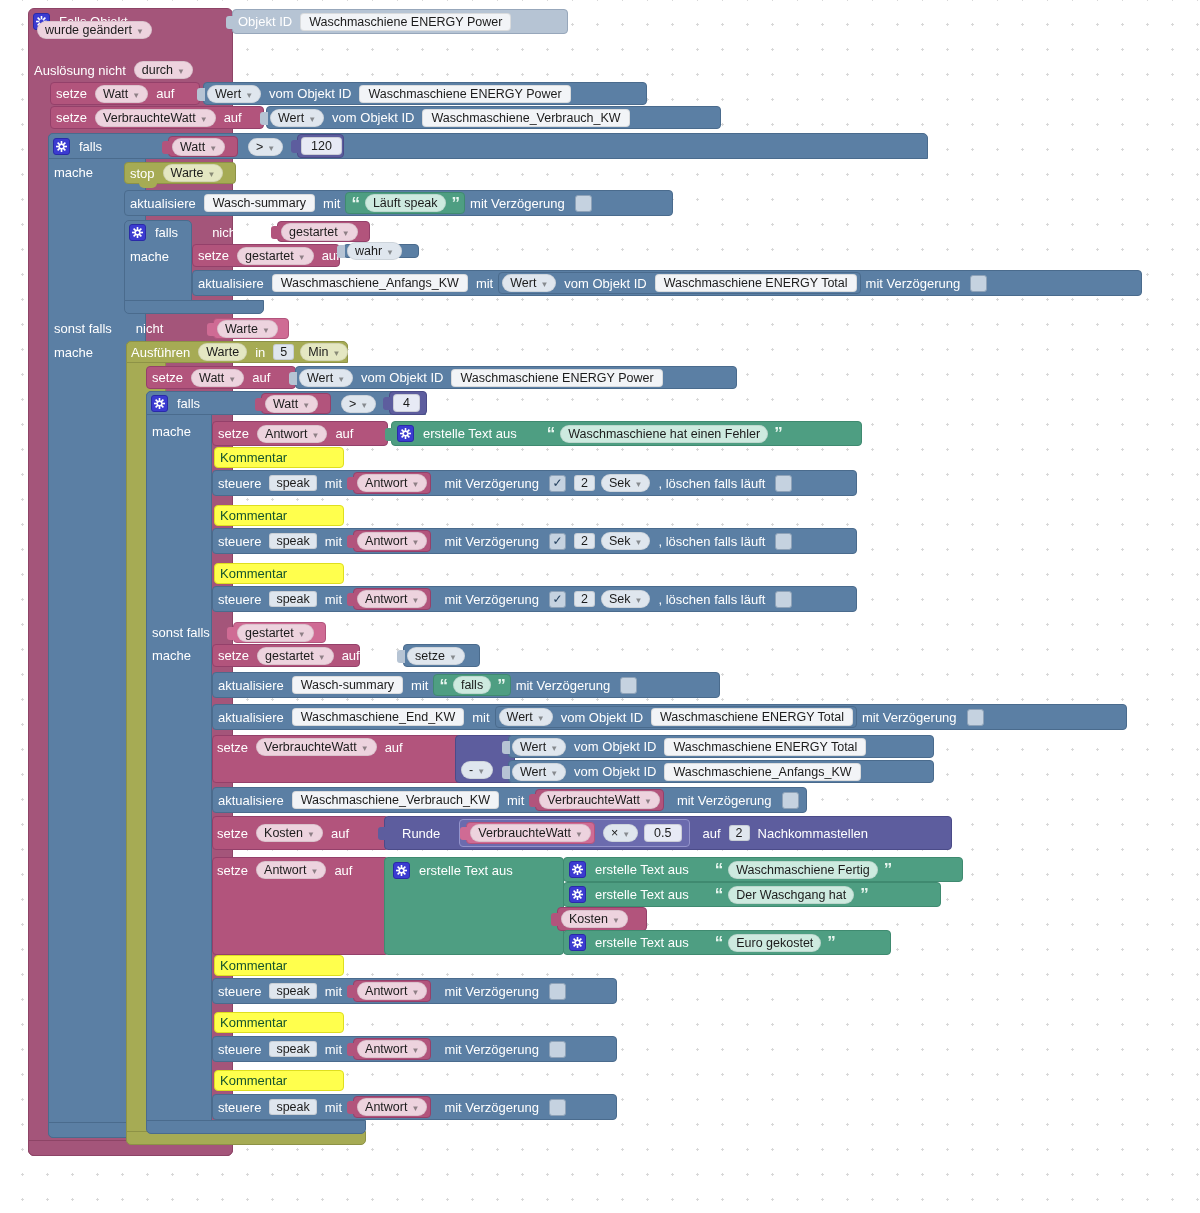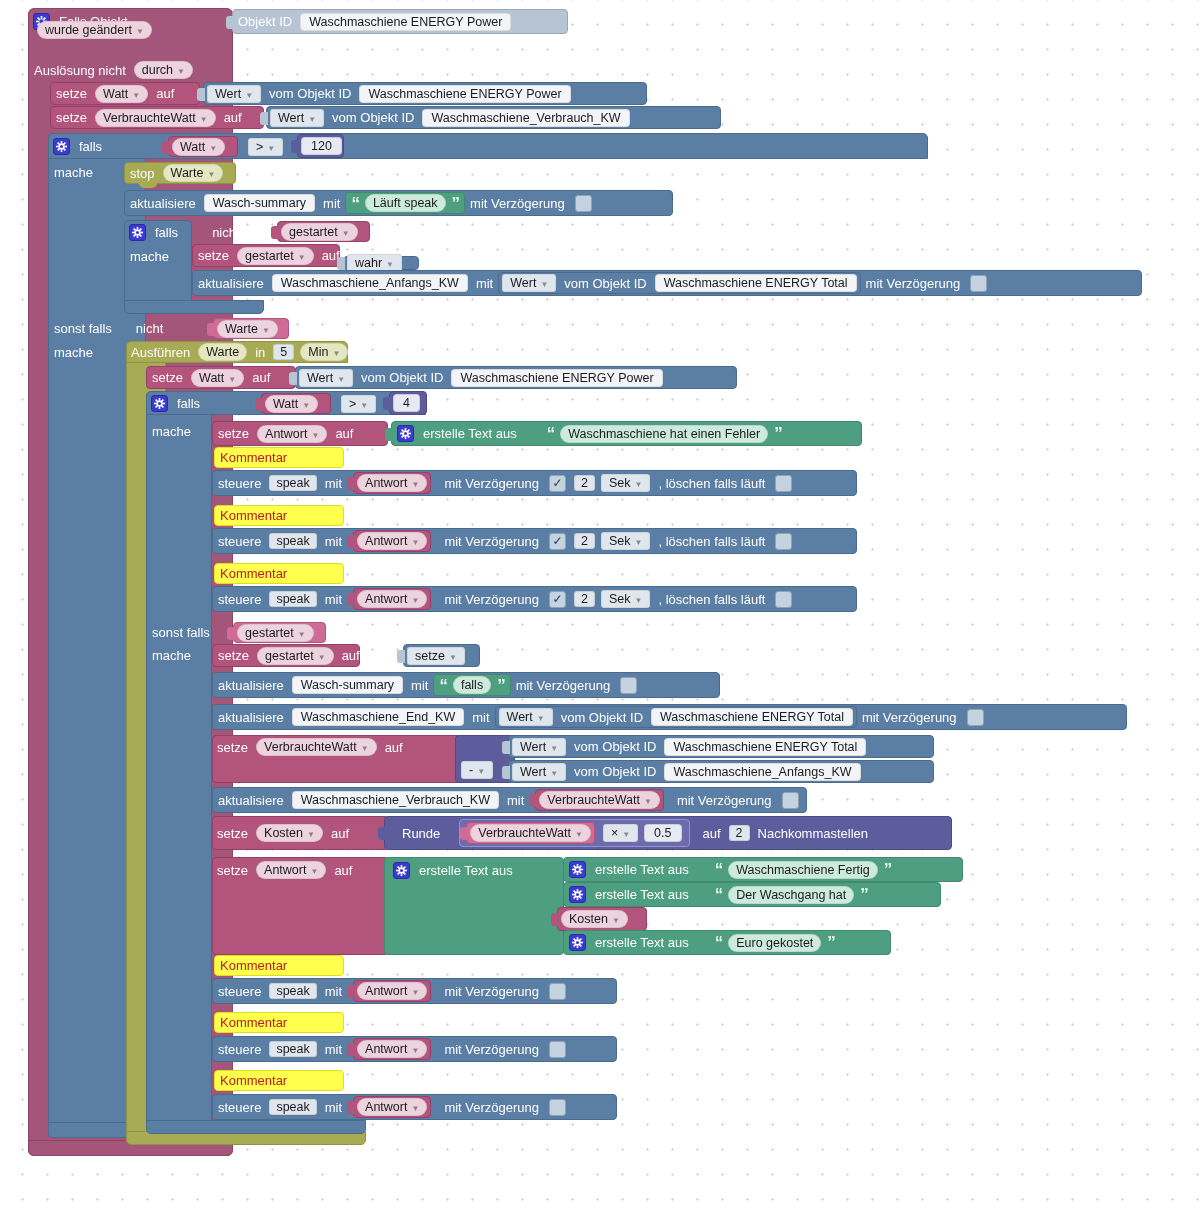--- a/index.html
+++ b/index.html
@@ -15,36 +15,36 @@
   }
   #canvas{position:absolute;left:0;top:0;width:1200px;height:1213px;}
 
   
   .abs{position:absolute;box-sizing:border-box;}
   .blk{position:absolute;box-sizing:border-box;border-radius:4px;
        display:flex;align-items:center;color:#fff;
        font-size:13px;white-space:nowrap;}
   .blk > *{flex:0 0 auto;}
   .lbl{color:#ffffff;padding:0 5px;font-size:13px;}
-  .lbl.dark{color:#b91c1c;}
+  .lbl.dark{color:#14532d;}
 
   
   .c-hat{background:#a4557a;border:1px solid #8d4466;}
   .c-rose{background:#b2547c;border:1px solid #94406a;}
   .c-ctrl{background:#5b7fa4;border:1px solid #4a6b8d;}
   .c-olive{background:#a6ab54;border:1px solid #8d9246;}
   .c-green{background:#4e9e82;border:1px solid #3f8a70;}
   .c-purple{background:#5d5d9e;border:1px solid #4b4b88;}
   .c-lightblue{background:#b6c4d4;border:1px solid #97a7bb;}
   .c-yellow{background:#ffff4d;border:1px solid #dede1f;}
 
   
   .fld{background:#edd3de;color:#1b1b1b;border-radius:9px;padding:1px 7px;
        font-size:12.5px;margin:0 3px;border:1px solid rgba(0,0,0,.08);}
-  .fld-grey{background:#dfe6ee;color:#1b1b1b;border-radius:3px;padding:1px 7px;
+  .fld-grey{background:#dfe6ee;color:#1b1b1b;border-radius:9px;padding:1px 7px;
        font-size:12.5px;margin:0 3px;border:1px solid rgba(0,0,0,.08);}
   .fld-olive{background:#e4e7c2;color:#1b1b1b;border-radius:9px;padding:1px 7px;
        font-size:12.5px;margin:0 3px;border:1px solid rgba(0,0,0,.08);}
   .fld-green{background:#cdeadf;color:#1b1b1b;border-radius:9px;padding:1px 7px;
        font-size:12.5px;margin:0 3px;border:1px solid rgba(0,0,0,.08);}
   .fld-white{background:#f2f4f7;color:#1b1b1b;border-radius:4px;padding:1px 8px;
        font-size:12.5px;margin:0 3px;border:1px solid rgba(0,0,0,.10);}
   .fld-num{background:#e7eaf5;color:#1b1b1b;border-radius:4px;padding:1px 9px;
        font-size:12.5px;margin:0 3px;border:1px solid rgba(0,0,0,.12);}
   .fld-sq{background:#dfe6ee;color:#1b1b1b;border-radius:3px;padding:0px 6px;
@@ -220,21 +220,21 @@
   </div>
   <div class="blk" style="left:130px;top:246px;width:70px;height:20px;background:transparent;border:none;">
     <span class="lbl" style="padding-left:0;">mache</span>
   </div>
 
   <div class="blk c-rose" style="left:192px;top:244px;width:148px;height:23px;">
     <span class="lbl">setze</span>
     <span class="fld"><span>gestartet</span><span class="caret">▼</span></span>
     <span class="lbl">auf</span>
   </div>
-  <div class="blk c-ctrl" style="left:343px;top:244px;width:76px;height:14px;margin-top:12px;">
+  <div class="blk c-ctrl" style="left:343px;top:244px;width:76px;height:14px;">
     <span class="plug lb"></span>
     <span class="fld-grey"><span>wahr</span><span class="caret">▼</span></span>
   </div>
 
   <div class="blk c-ctrl" style="left:192px;top:270px;width:950px;height:26px;">
     <span class="lbl">aktualisiere</span>
     <span class="fld-white">Waschmaschiene_Anfangs_KW</span>
     <span class="lbl">mit</span>
     <span class="blk c-ctrl" style="position:relative;left:0;top:0;height:22px;">
       <span class="fld-grey"><span>Wert</span><span class="caret">▼</span></span>

